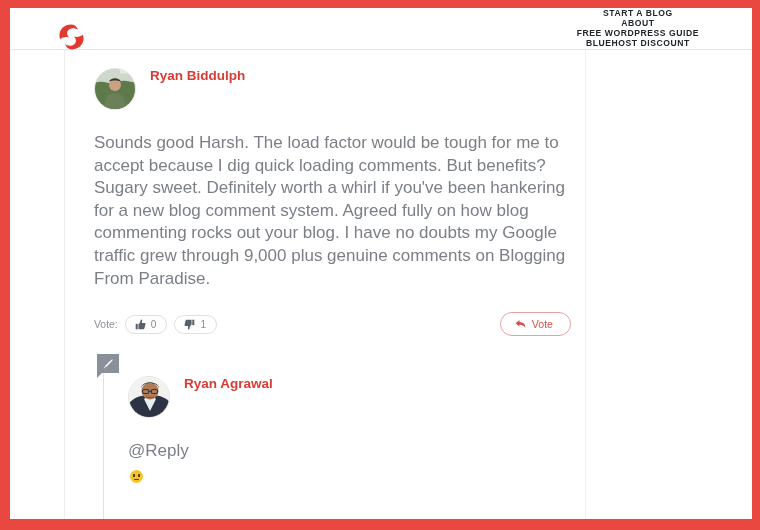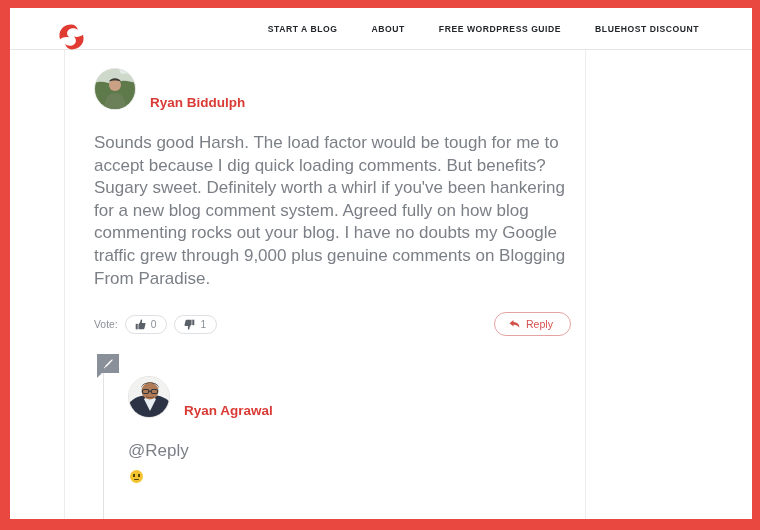--- a/index.html
+++ b/index.html
@@ -71,20 +71,21 @@
   }
 
   .main-nav {
     position: absolute;
     right: 36px;
     top: 0;
     height: 41px;
     display: flex;
     align-items: center;
     gap: 0px;
+    flex-direction: column;
   }
   .nav-item {
     color: #23272b;
     font-size: 8.6px;
     font-weight: bold;
     letter-spacing: 0.55px;
     text-transform: uppercase;
     padding: 0 17px;
     white-space: nowrap;
     cursor: pointer;
@@ -124,21 +125,21 @@
     height: 469px;
   }
 
   
   .comment {
     position: relative;
     padding: 0;
   }
   .comment-head {
     display: flex;
-    align-items: flex-end;
+    align-items: flex-start;
     gap: 14px;
   }
   .avatar {
     width: 42px;
     height: 42px;
     border-radius: 50%;
     overflow: hidden;
     flex: 0 0 auto;
     border: 1px solid #e4e4e4;
     box-sizing: border-box;
@@ -340,21 +341,21 @@
                   <path d="M12 1h3v8h-3z" fill="#5a6068"></path>
                   <path d="M11 8.5 C9 10 8 12 7.8 14.6 C7.7 15.6 6 15.7 5.7 14.5 C5.4 13 5.7 11.4 6.1 10.2 L2 10.2 C1 10.2 0.5 9.4 0.8 8.5 L2.2 2.8 C2.4 1.8 3.1 1 4.2 1 L11 1 Z" fill="#5a6068"></path>
                 </svg>
                 <span class="vote-count">1</span>
               </span>
             </div>
             <div class="reply-btn">
               <svg class="reply-arrow" viewBox="0 0 16 14">
                 <path d="M6.5 1.2 L0.8 6 L6.5 10.8 V8 C10 7.8 13 9 15 12.5 C15 7 12 4.2 6.5 4 Z" fill="#d3504a"></path>
               </svg>
-              <span class="reply-label">Reply</span>
+              <span class="reply-label">Vote</span>
             </div>
           </div>
 
           <div class="reply-thread" style="margin-top:18px;">
             <div class="thread-line"></div>
             <div class="author-badge">
               <svg viewBox="0 0 16 16">
                 <path d="M13.5 1.8 C12 3 6 8.5 4 11 L5.2 12.2 C7.7 10.2 13.2 4.2 14.4 2.7 Z" fill="#ffffff"></path>
                 <path d="M3.4 11.7 L2.4 13.9 L4.6 12.9 Z" fill="#ffffff"></path>
               </svg>

